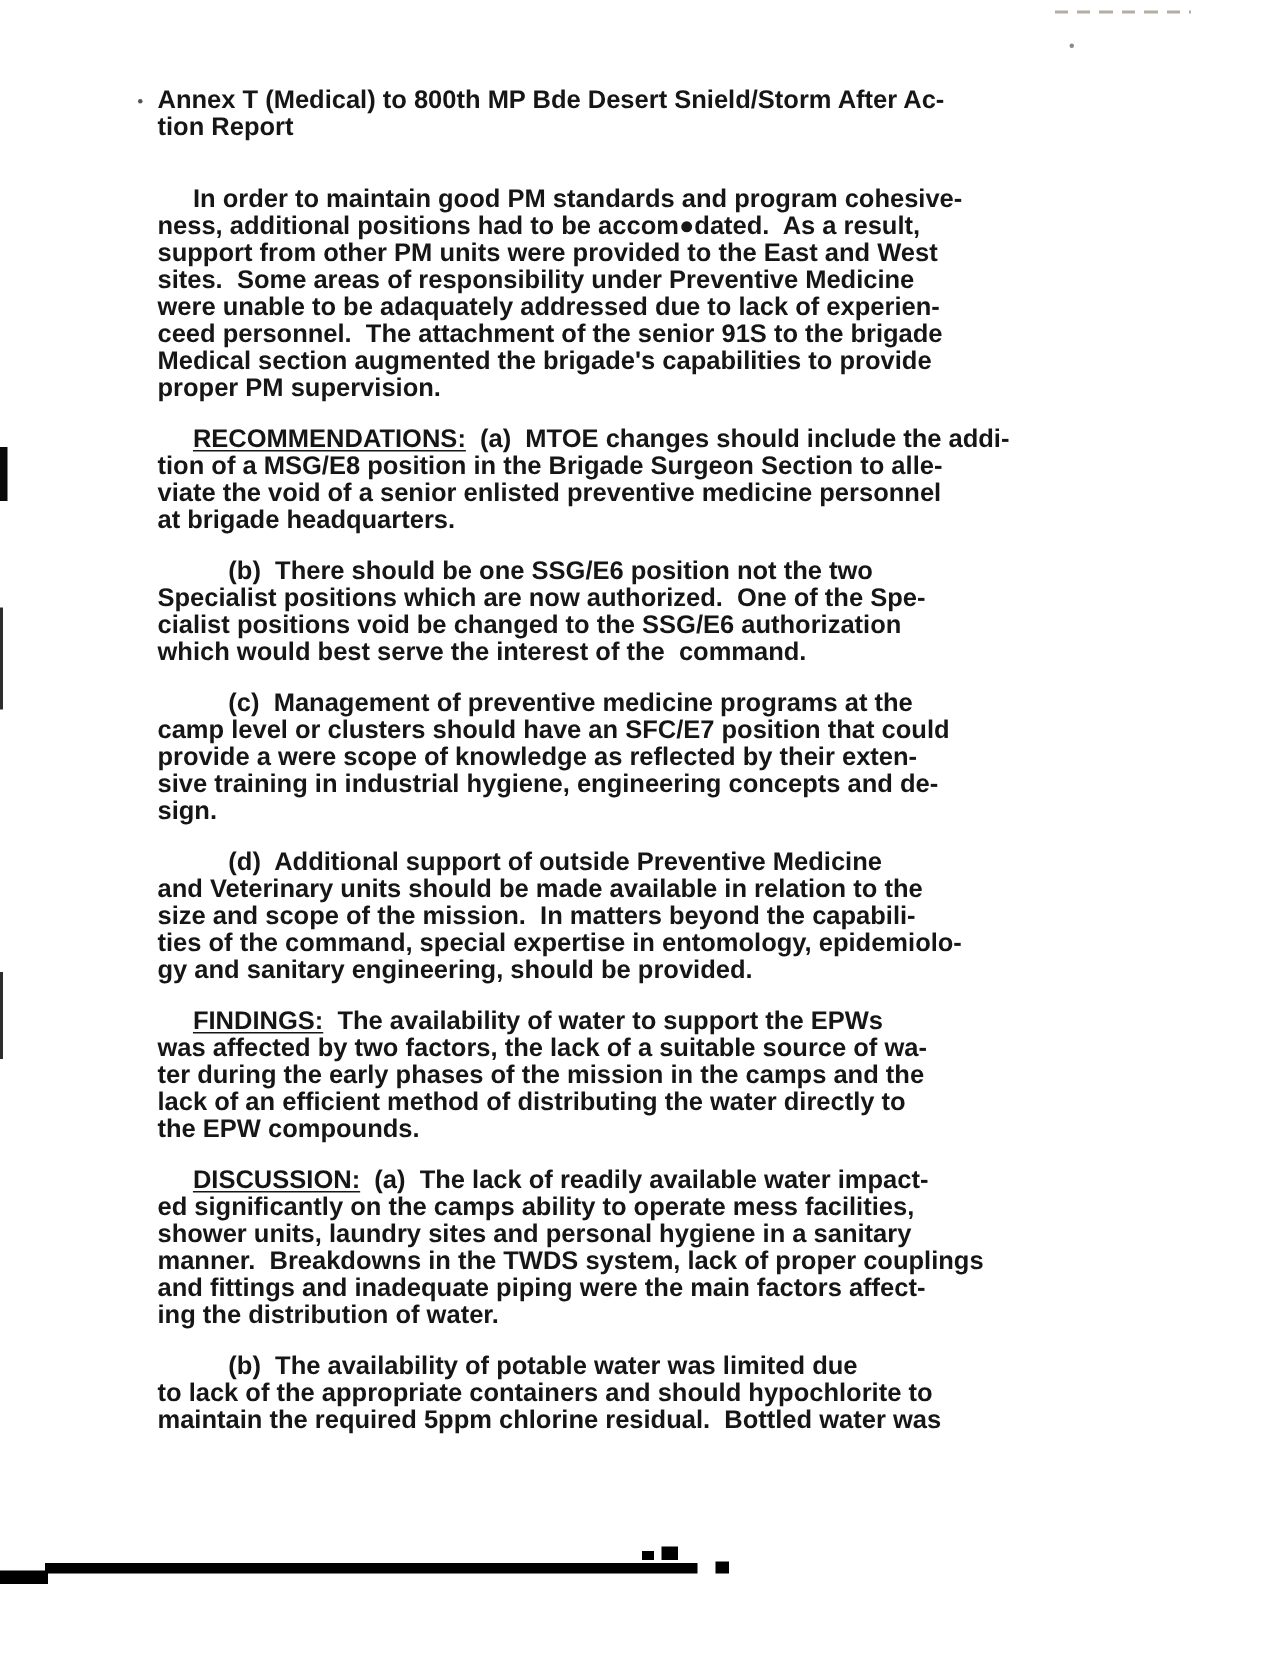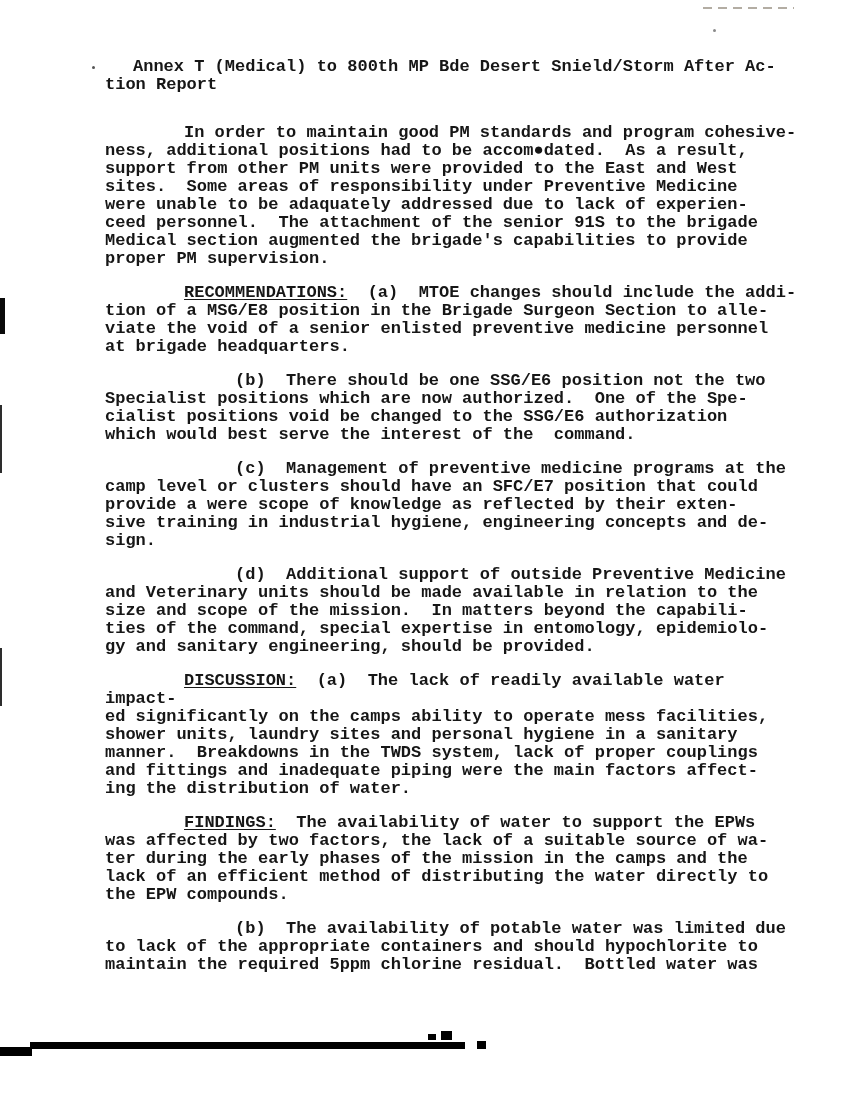--- a/index.html
+++ b/index.html
@@ -6,39 +6,39 @@
     --ink:#161616;
     --paper:#ffffff;
   }
   html,body{margin:0;padding:0;background:#ffffff;}
   .page{
     position:relative;
     width:794px;
     height:1111px;
     background:var(--paper);
     overflow:hidden;
-    font-family:Liberation Mono, monospace;
+    font-family:Liberation Sans, sans-serif;
   }
   .doc{
     position:absolute;
     top:58px;
     left:105px;
     width:700px;
     color:var(--ink);
     font-size:17px;
     line-height:18px;
     font-weight:700;
     letter-spacing:0px;
   }
   .blk{
     margin:0 0 16px 0;
     white-space:pre-wrap;
   }
   .blk.mb-lg{margin-bottom:30px;}
-  .u{text-decoration:underline;text-underline-offset:2px;margin-left:28px;}
+  .u{text-decoration:underline;text-underline-offset:2px;}
   
   .artifact{position:absolute;}
   .dash-line{
     top:7px;left:703px;width:144px;height:2px;
     background:repeating-linear-gradient(90deg,#b3ada3 0 9px,transparent 9px 15px);
   }
   .dot-tr{top:29px;left:713px;width:3px;height:3px;background:#8a8a8a;border-radius:50%;}
   .dot-hdr{top:66px;left:92px;width:3px;height:3px;background:#555;border-radius:50%;}
   .edge-bar-1{top:298px;left:0;width:5px;height:36px;background:#0a0a0a;}
   .edge-bar-2{top:405px;left:0;width:2px;height:68px;background:#2d2d2d;}
@@ -96,31 +96,31 @@
 sive training in industrial hygiene, engineering concepts and de-
 sign.</span></p>
 
     <p class="blk"><span>          </span><span class="u"></span><span>(d)  Additional support of outside Preventive Medicine
 and Veterinary units should be made available in relation to the
 size and scope of the mission.  In matters beyond the capabili-
 ties of the command, special expertise in entomology, epidemiolo-
 gy and sanitary engineering, should be provided.</span></p>
 
 
+    <p class="blk"><span>     </span><span class="u">FINDINGS:</span><span>  The availability of water to support the EPWs
+was affected by two factors, the lack of a suitable source of wa-
+ter during the early phases of the mission in the camps and the
+lack of an efficient method of distributing the water directly to
+the EPW compounds.</span></p>
+
     <p class="blk"><span>     </span><span class="u">DISCUSSION:</span><span>  (a)  The lack of readily available water impact-
 ed significantly on the camps ability to operate mess facilities,
 shower units, laundry sites and personal hygiene in a sanitary
 manner.  Breakdowns in the TWDS system, lack of proper couplings
 and fittings and inadequate piping were the main factors affect-
 ing the distribution of water.</span></p>
-
-    <p class="blk"><span>     </span><span class="u">FINDINGS:</span><span>  The availability of water to support the EPWs
-was affected by two factors, the lack of a suitable source of wa-
-ter during the early phases of the mission in the camps and the
-lack of an efficient method of distributing the water directly to
-the EPW compounds.</span></p>
 
     <p class="blk"><span>          </span><span class="u"></span><span>(b)  The availability of potable water was limited due
 to lack of the appropriate containers and should hypochlorite to
 maintain the required 5ppm chlorine residual.  Bottled water was</span></p>
 
   </div>
 </div>
 
 </body></html>

